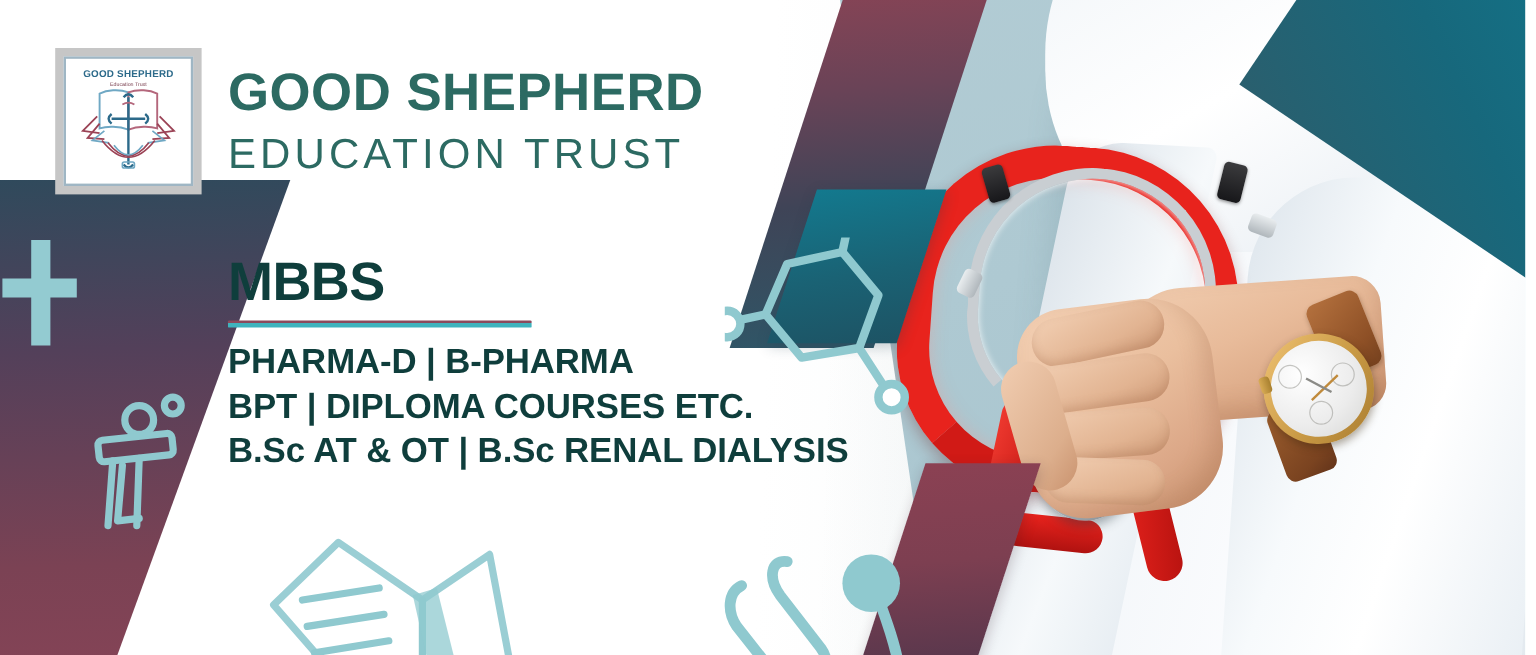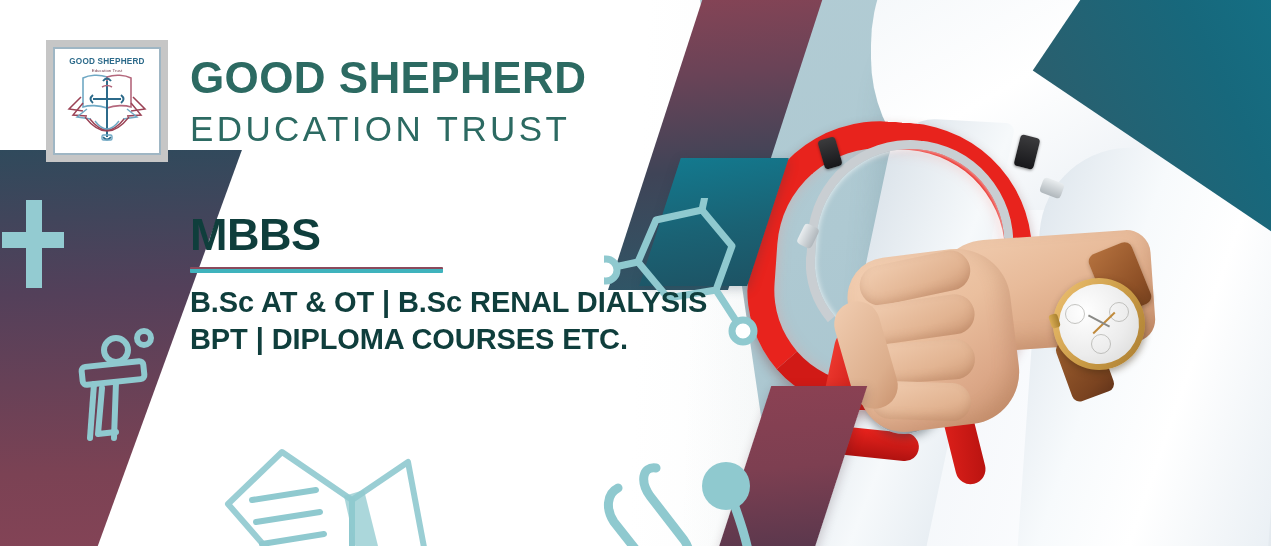--- a/index.html
+++ b/index.html
@@ -509,18 +509,19 @@
       <div id="brand-line2">EDUCATION TRUST</div>
     </div>
   </div>
 
   <div id="headline">
     <div id="head-row">
       <span id="head-main">MBBS</span>
     </div>
     <div id="rule"></div>
     <div id="course-list">
+      <div class="course-line">PHARMA-D | B-PHARMA</div>
+      <div class="course-line">BPT | DIPLOMA COURSES ETC.</div>
       <div class="course-line">B.Sc AT &amp; OT | B.Sc RENAL DIALYSIS</div>
-      <div class="course-line">BPT | DIPLOMA COURSES ETC.</div>
     </div>
   </div>
 
 </div>
 
 </body></html>

